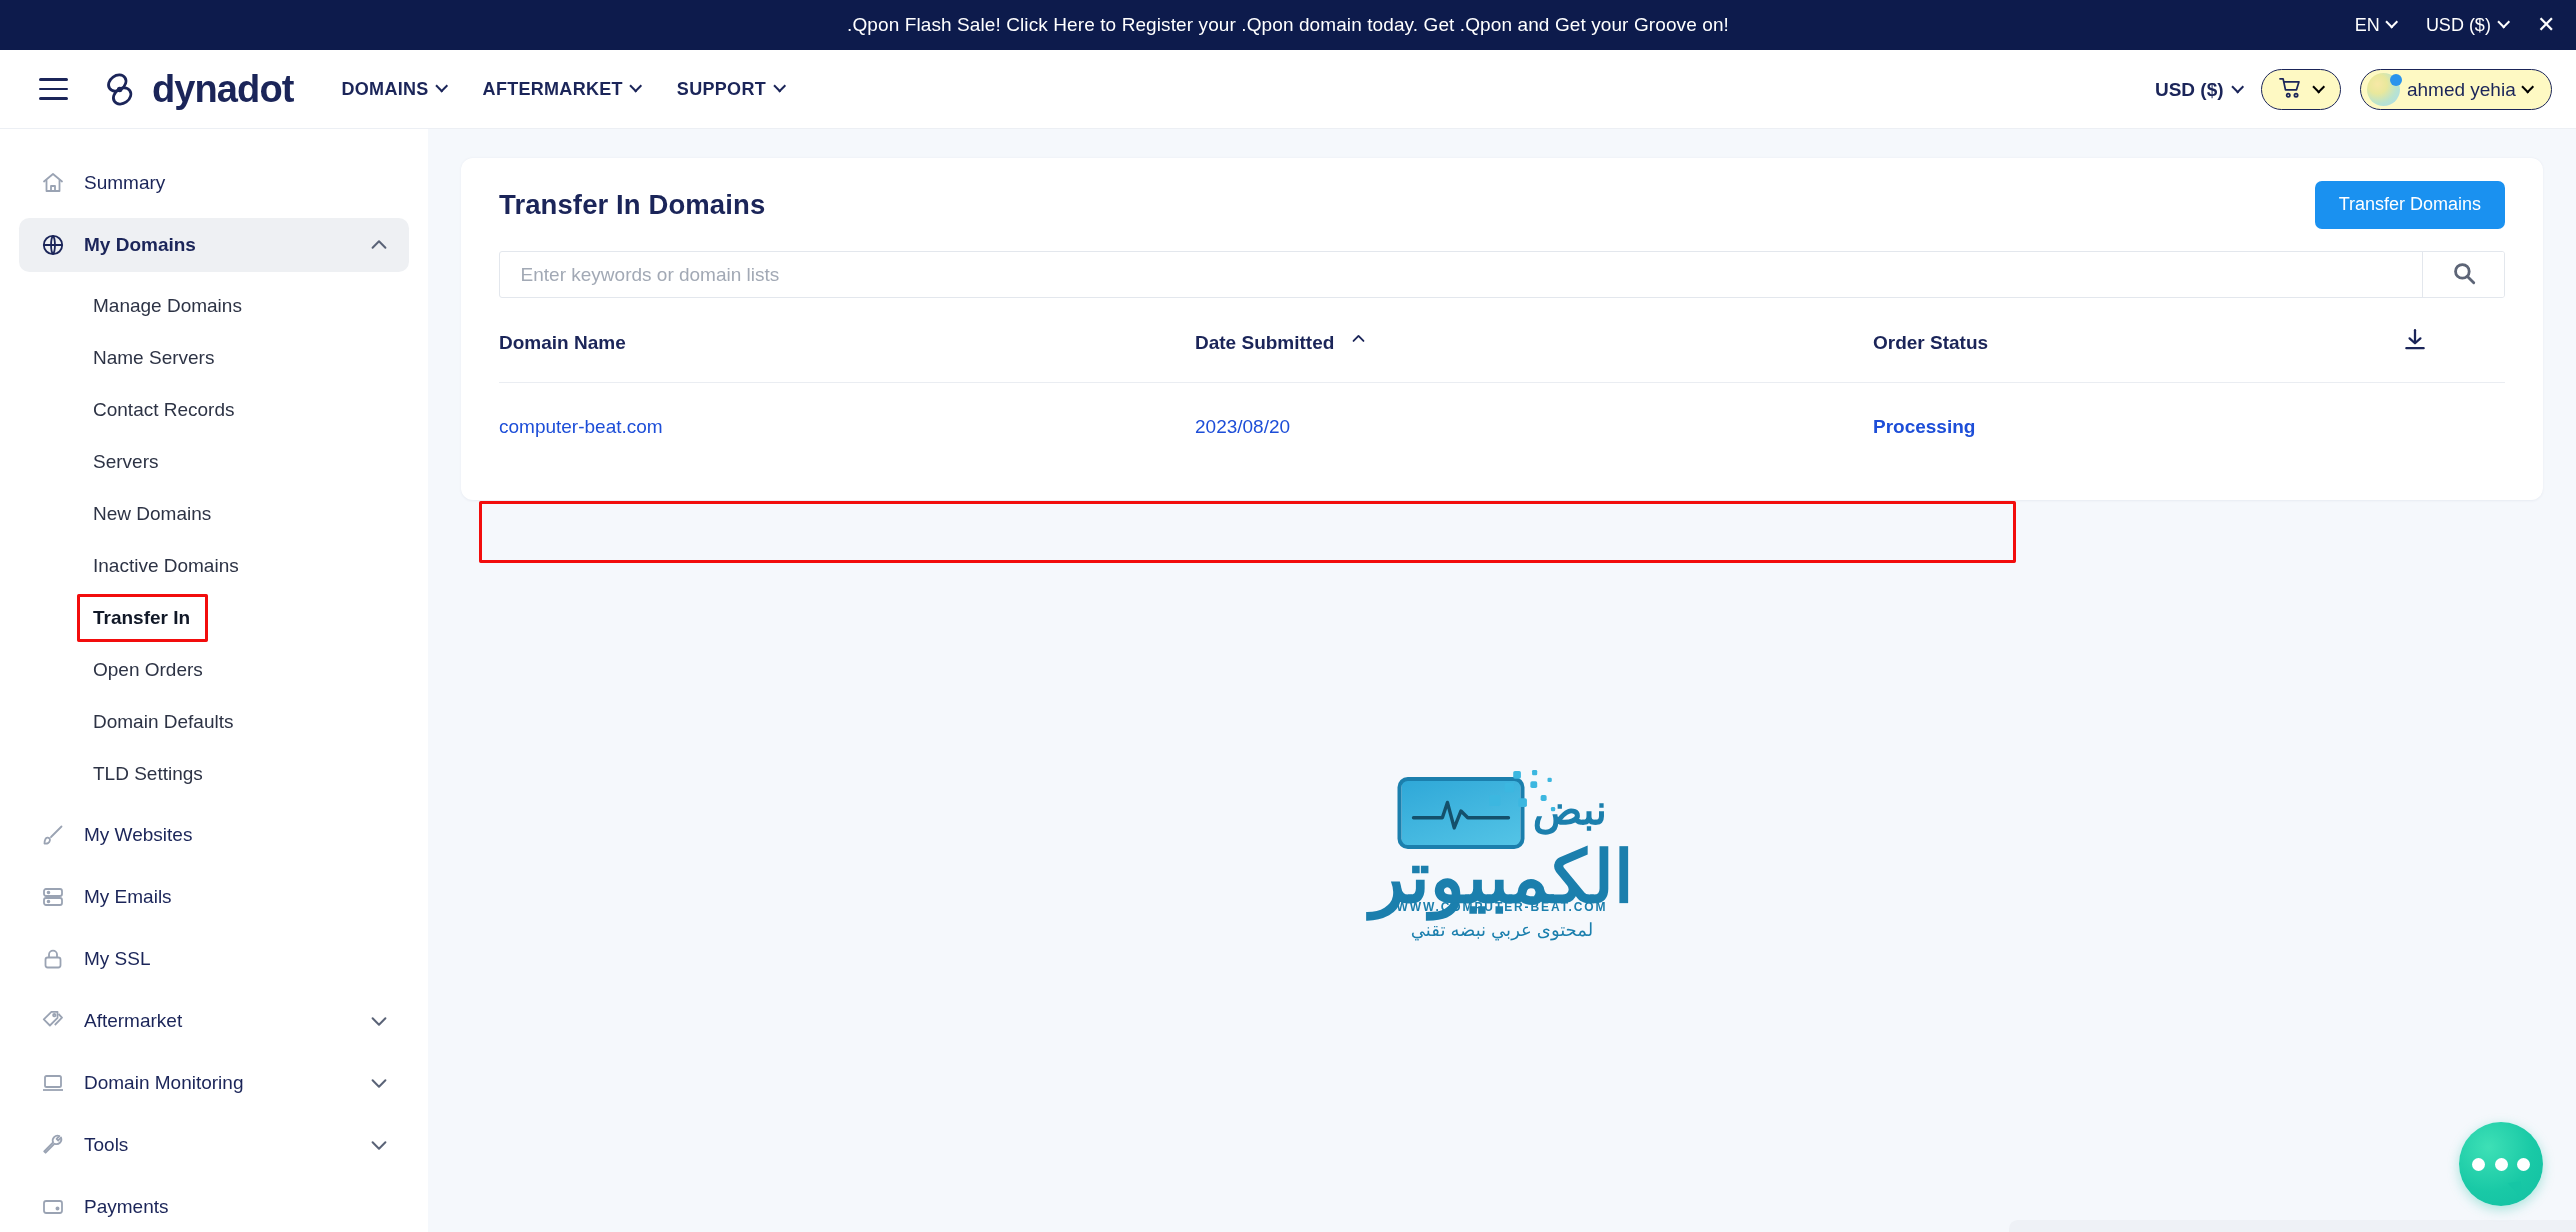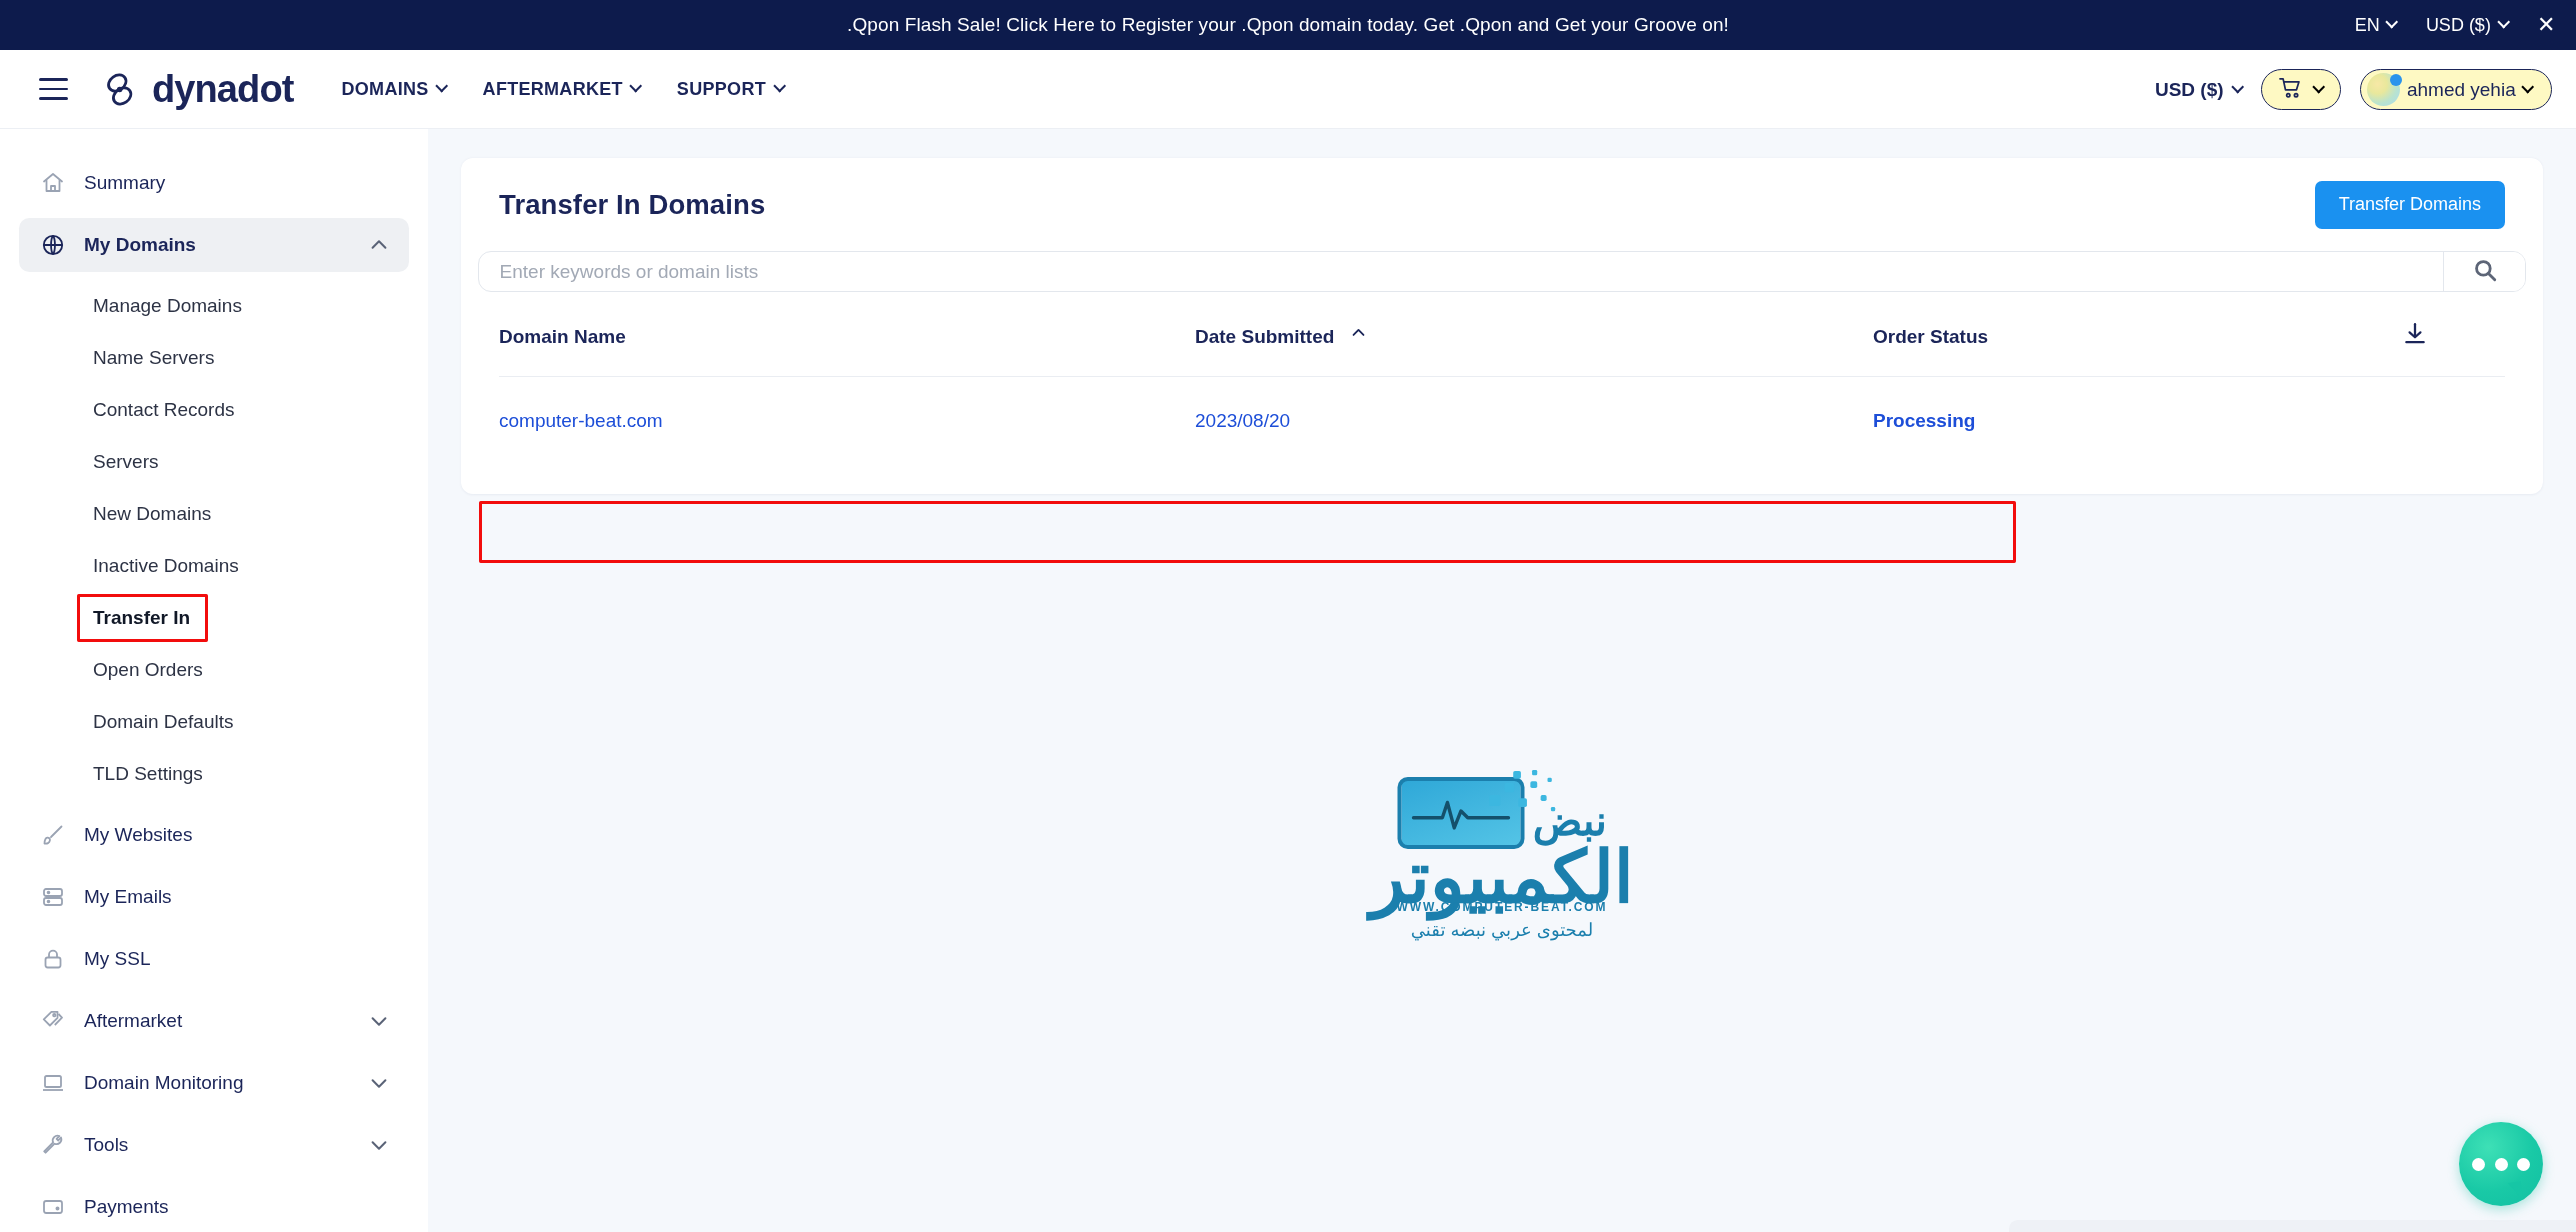--- a/index.html
+++ b/index.html
@@ -157,24 +157,24 @@
   .btn-primary {
     margin-left: auto;
     background: #1a91f0; color: #ffffff;
     font-size: 18px; font-weight: 400;
     border: none; border-radius: 6.9px;
     height: 48px; padding: 0 24px; cursor: pointer;
     white-space: nowrap;
     font-family: "Liberation Sans", sans-serif;
   }
   .search-wrap {
-    margin: 0 17px;
+    margin: 0 38px;
     display: flex; align-items: stretch;
-    border: 1.4px solid #e3e7ed; border-radius: 13px;
-    background: #fff; overflow: hidden; height: 41px;
+    border: 1.4px solid #e3e7ed; border-radius: 3px;
+    background: #fff; overflow: hidden; height: 47px;
   }
   .search-input {
     flex: 1; border: none; outline: none;
     font-size: 19px; color: #1b2559; padding: 0 20.6px;
     background: transparent;
     font-family: "Liberation Sans", sans-serif;
   }
   .search-input::placeholder { color: #a2a9b5; }
   .search-btn {
     width: 82px; border: none; border-left: 1.4px solid #e3e7ed;
@@ -222,21 +222,21 @@
     width: 127px; height: 72px; border-radius: 10.3px;
     border: 4.3px solid #1b7fad;
     background: linear-gradient(160deg,#2fa8d8 0%, #54c4e6 100%);
     display: flex; align-items: center; justify-content: center;
   }
   .wm-pulse { width: 103px; height: 39px; }
   .wm-pix { position: absolute; right: -39px; top: -12px; width: 72px; height: 57px; }
   .wm-nabd {
     font-size: 41px; font-weight: 700; color: #1b7fad;
     line-height: .9; direction: rtl;
-    margin-left: 5.2px; margin-bottom: 9px;
+    margin-left: 5.2px; margin-bottom: 20px;
   }
   .wm-main {
     font-size: 72px; font-weight: 700; color: #1b7fad;
     direction: rtl; line-height: .92; letter-spacing: -1.7px;
     margin-top: -5.2px;
   }
   .wm-url {
     font-size: 12px; font-weight: 700; color: #1b7fad;
     letter-spacing: 1.9px; margin-top: -10.3px;
   }

